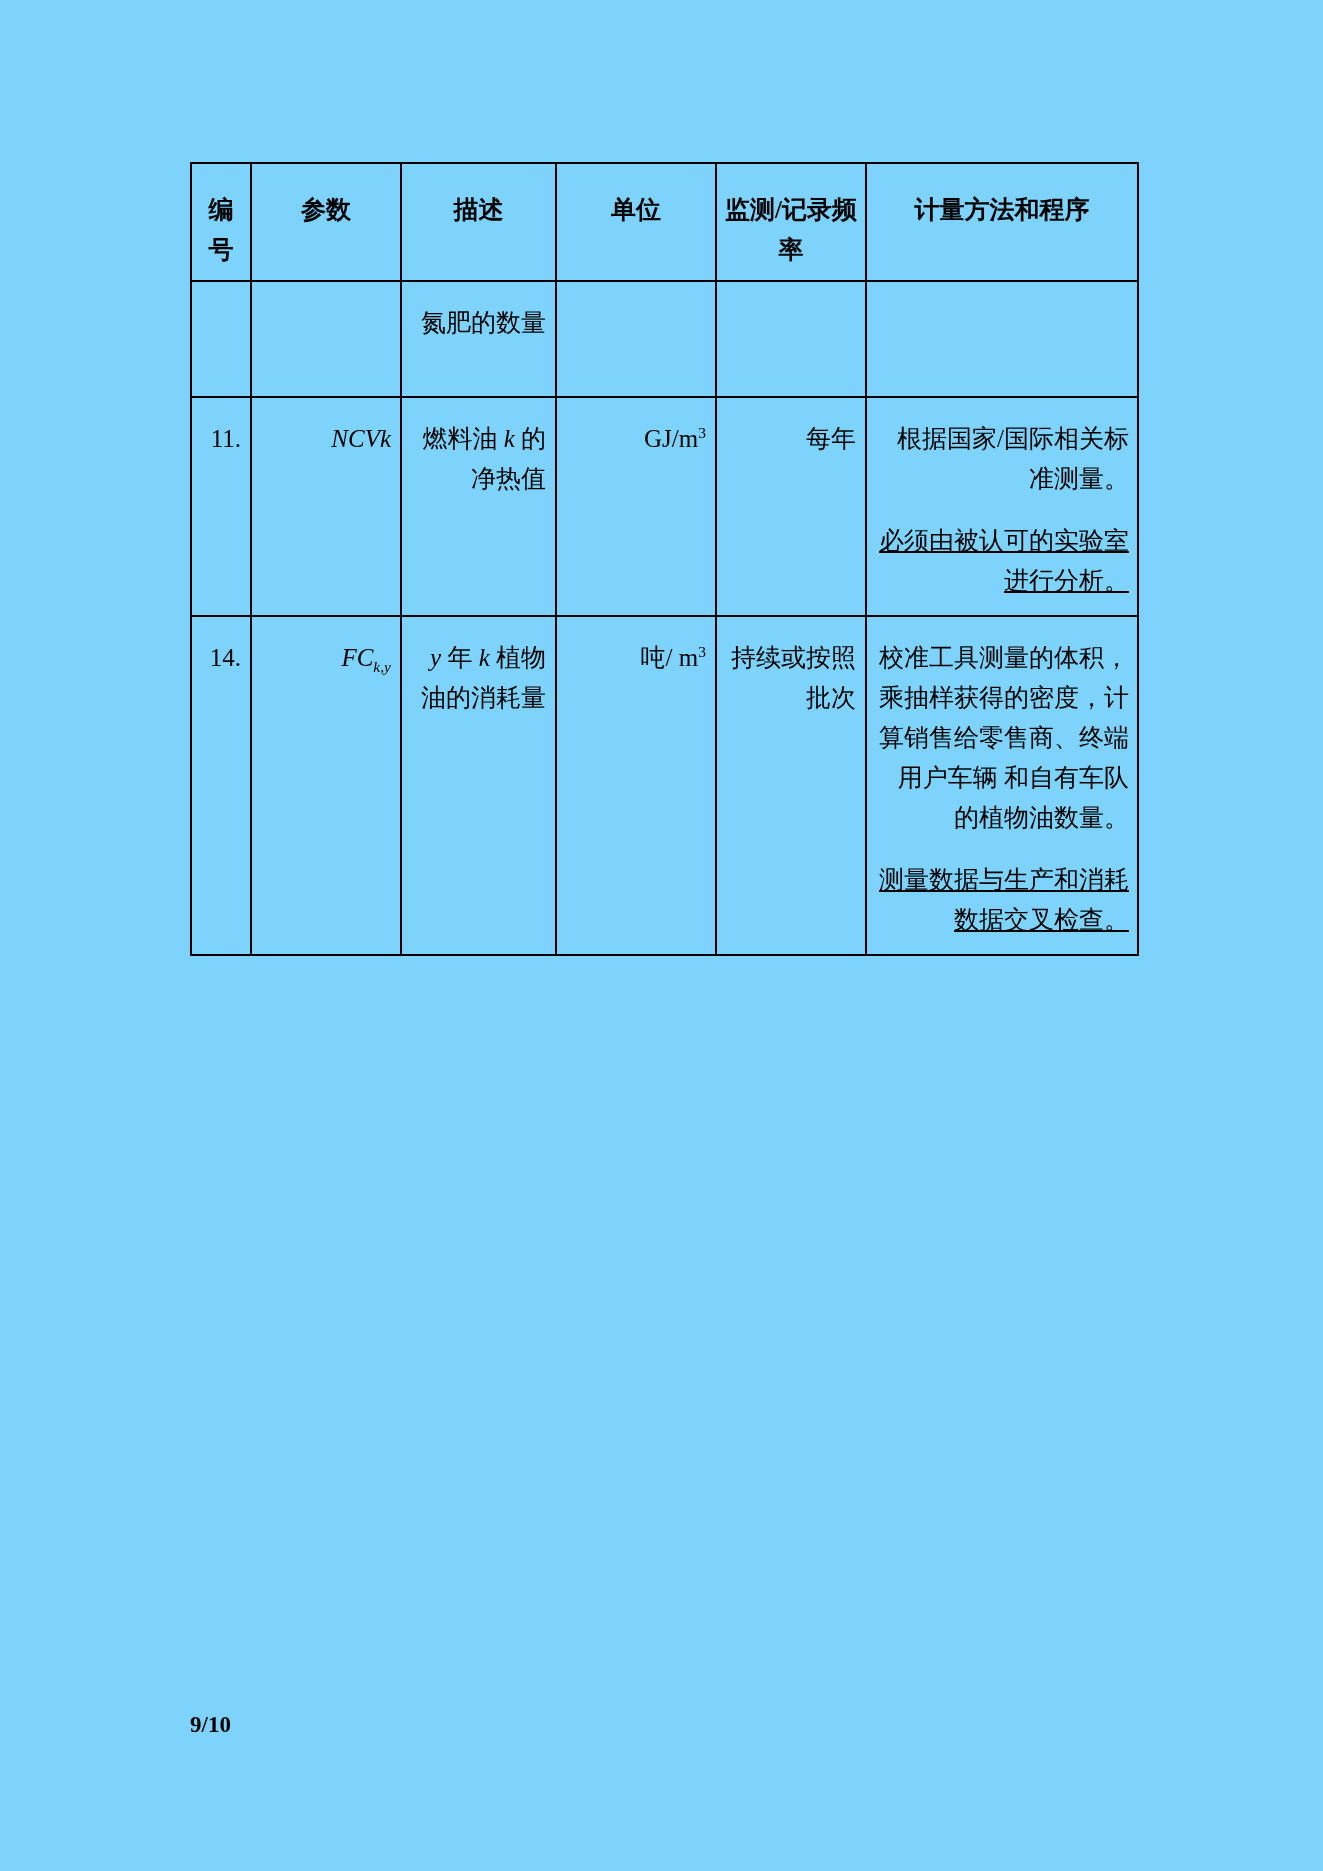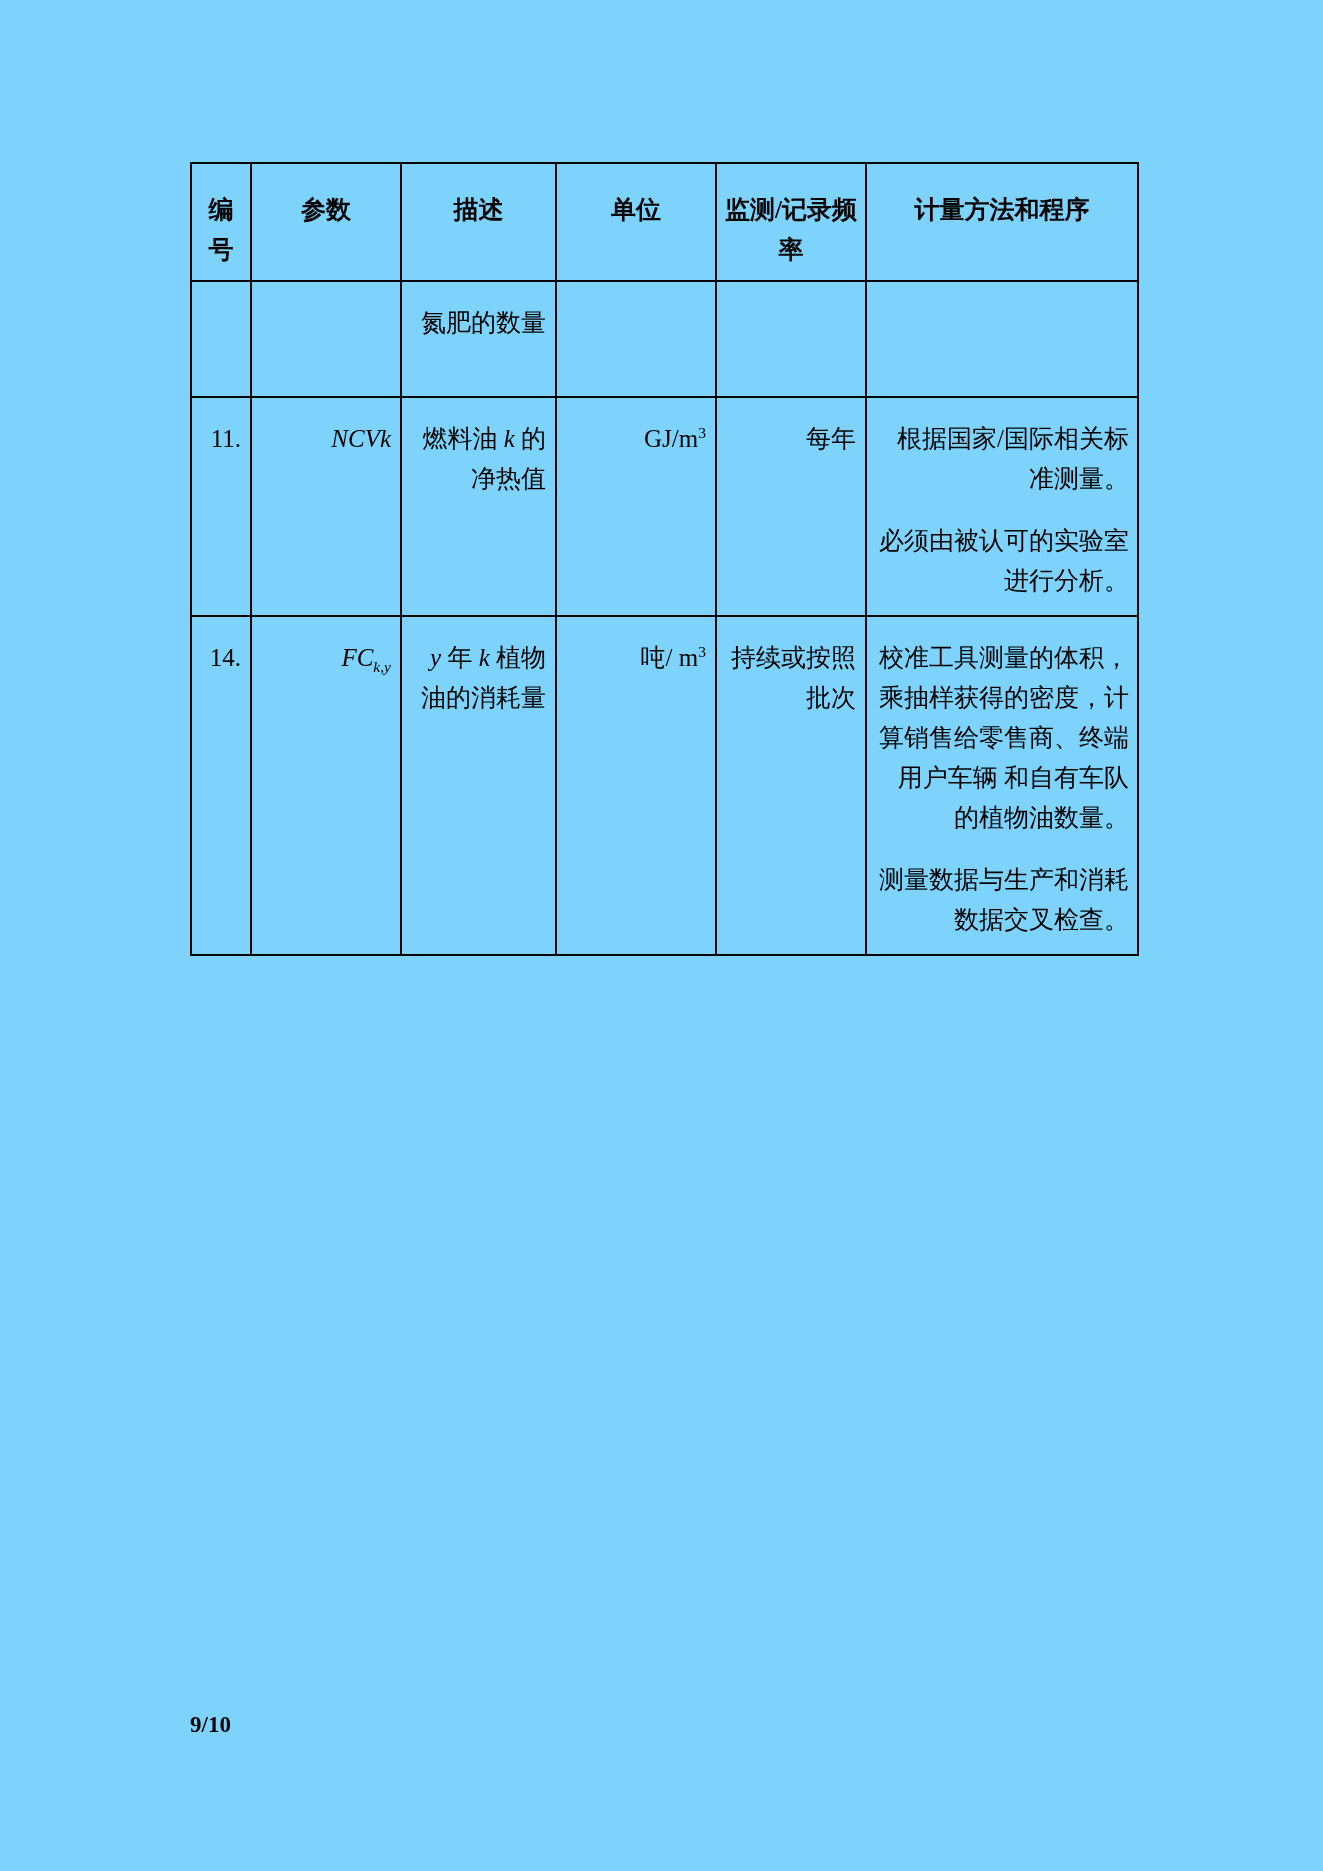--- a/index.html
+++ b/index.html
@@ -34,21 +34,21 @@
     text-align:center;
     font-weight:bold;
     padding:26px 4px 10px 4px;
   }
   .params-table thead th.th-no{padding-left:15px;padding-right:15px;}
   td.no{padding-left:13px;}
   td.method{padding-right:8px;}
   .i{font-style:italic;}
   sub,sup{line-height:0;font-size:0.62em;}
   td p{margin:0;}
-  td p + p{margin-top:22px;}
+  td p + p{margin-top:22px;text-decoration:underline;}
   .footer{
     position:absolute;
     top:1712px;
     left:190px;
     width:947px;
     text-align:left;
     font-size:23px;
     font-weight:bold;
   }
 </style>

